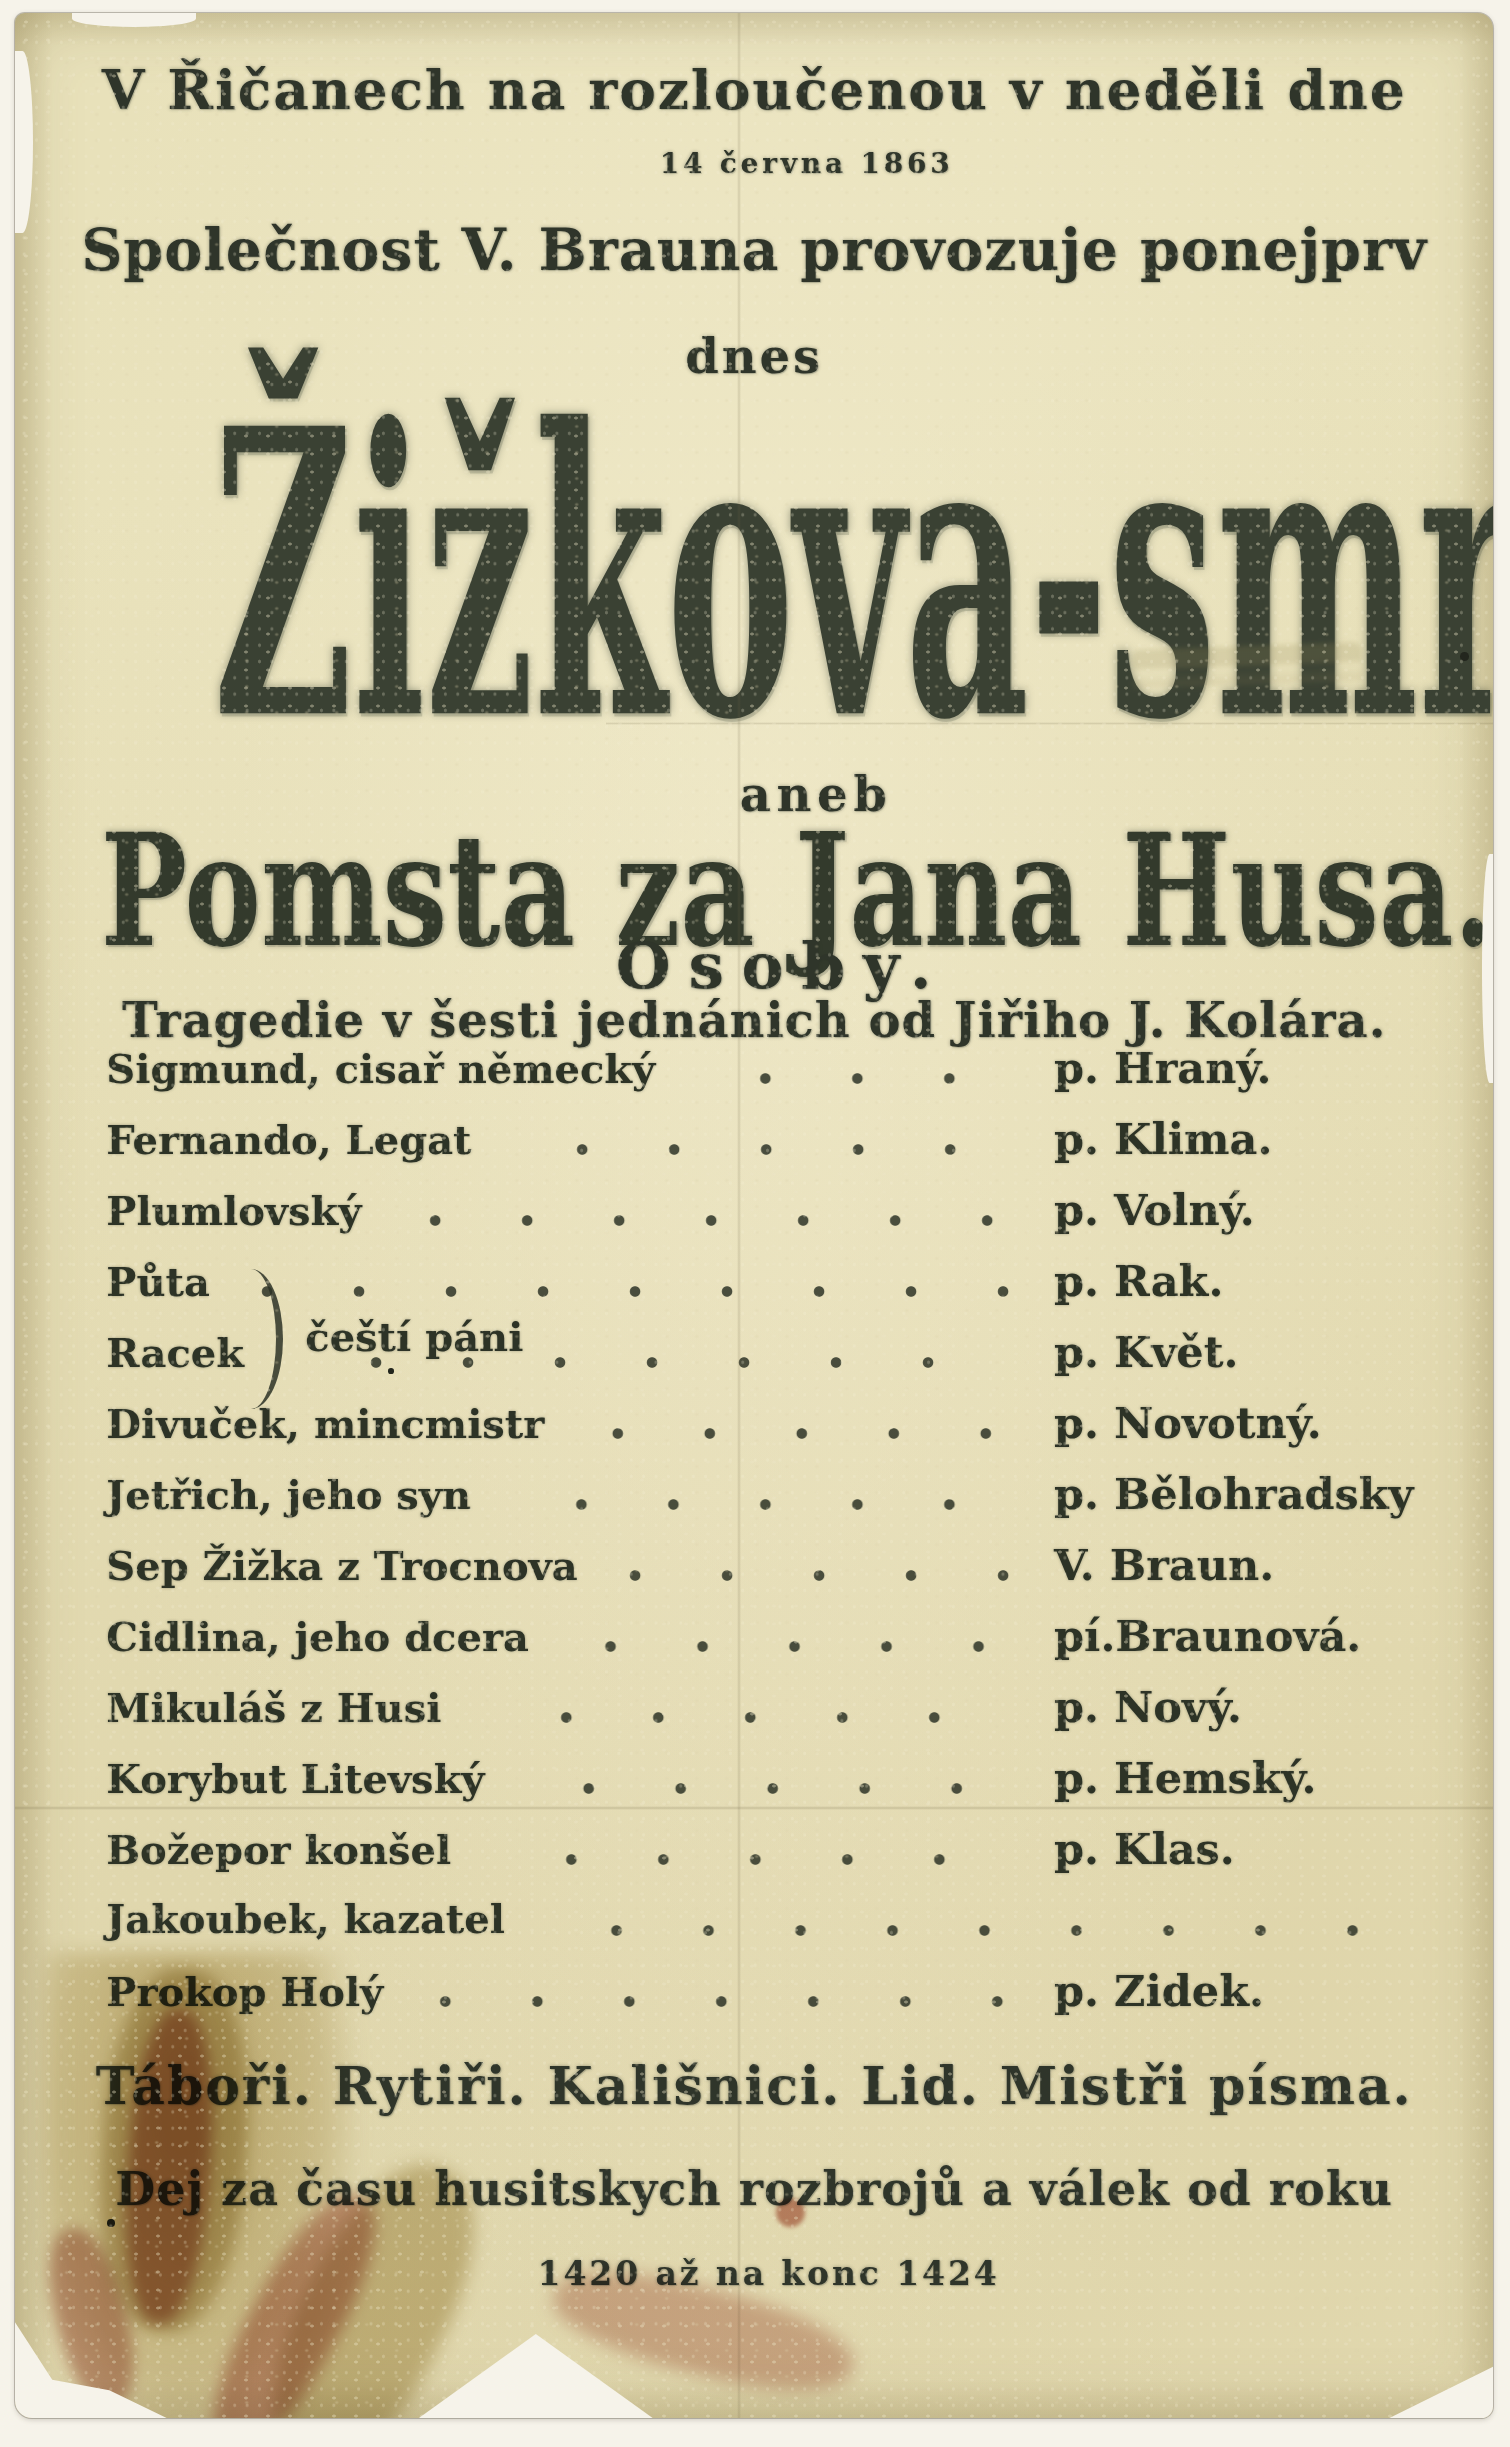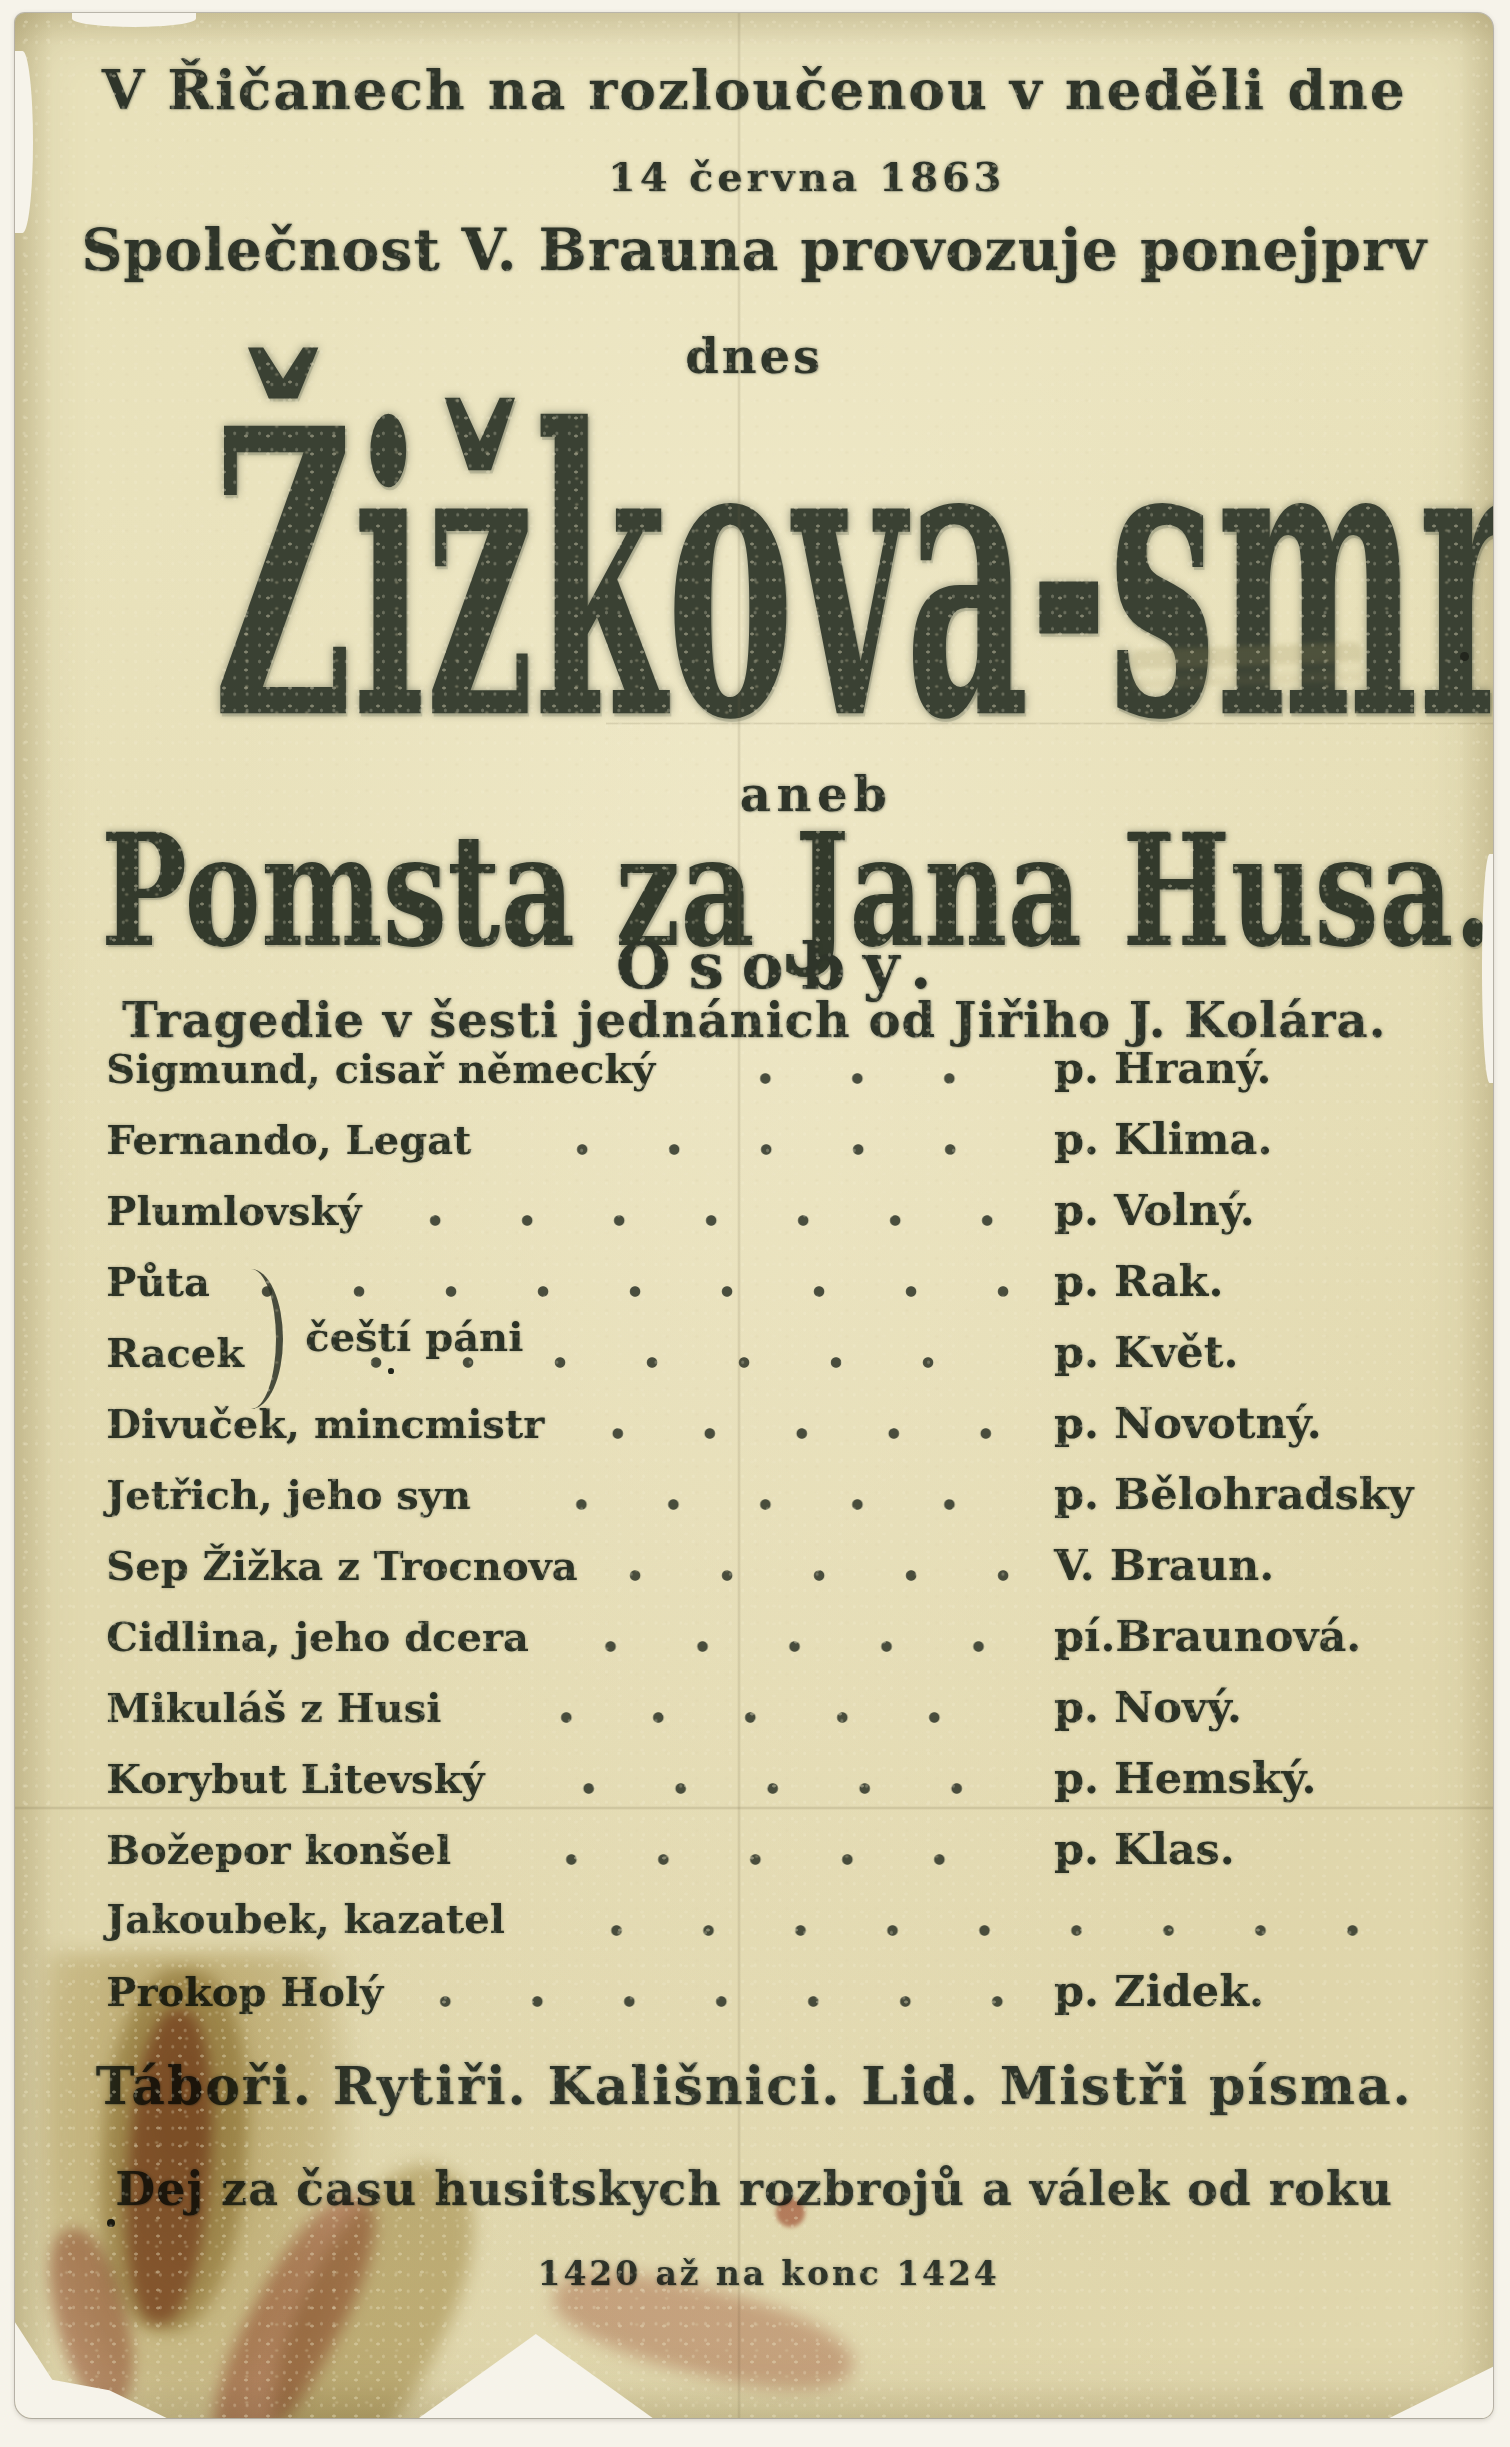--- a/index.html
+++ b/index.html
@@ -31,21 +31,21 @@
     overflow:hidden;
   }
   .line{
     position:absolute;left:0;width:100%;
     text-align:center;font-weight:bold;color:#2f352a;
     white-space:nowrap;
   }
   .soft{text-shadow:0 0 3.8px rgba(47,53,42,.45), 1px 1px 0 rgba(47,53,42,.15);}
 
   .announce{top:44px;font-size:55px;letter-spacing:1.9px;}
-  .dateline{top:140px;font-size:40px;letter-spacing:3.8px;padding-left:105px;box-sizing:border-box;}
+  .dateline{top:134px;font-size:28px;letter-spacing:3.8px;padding-left:105px;box-sizing:border-box;}
   .company{top:203px;font-size:57px;letter-spacing:1px;}
   .today{top:315px;font-size:48px;letter-spacing:2.9px;}
 
   .main-title{top:449px;font-size:239px;line-height:.95;color:#3a4133;}
   .main-title .stretch{
     display:inline-block;
     transform:translateX(24px) scale(.80,1.65);
     text-shadow:0 0 7.6px rgba(58,65,51,.5), 1.9px 1.9px 0 rgba(58,65,51,.18);
   }
   .connector{top:753px;font-size:48px;letter-spacing:5.7px;padding-left:38px;box-sizing:border-box;margin-left:43px;}

